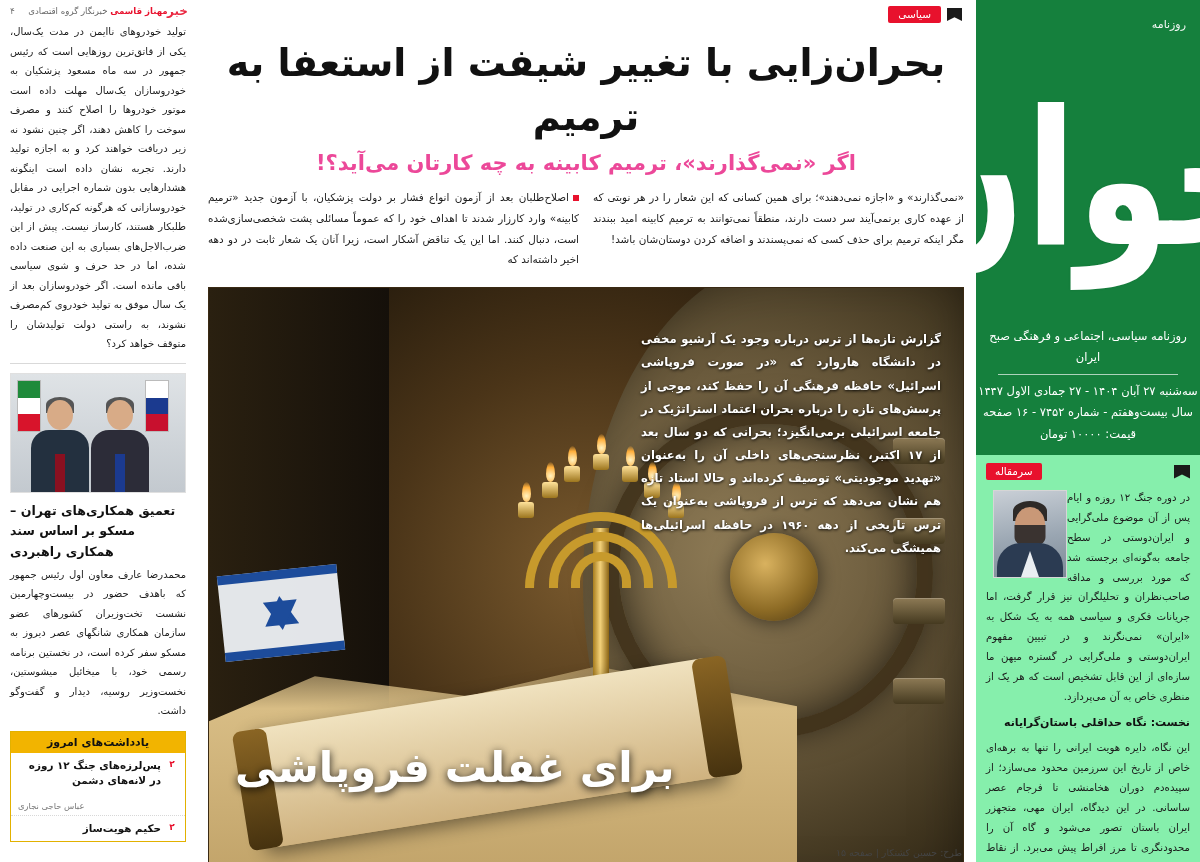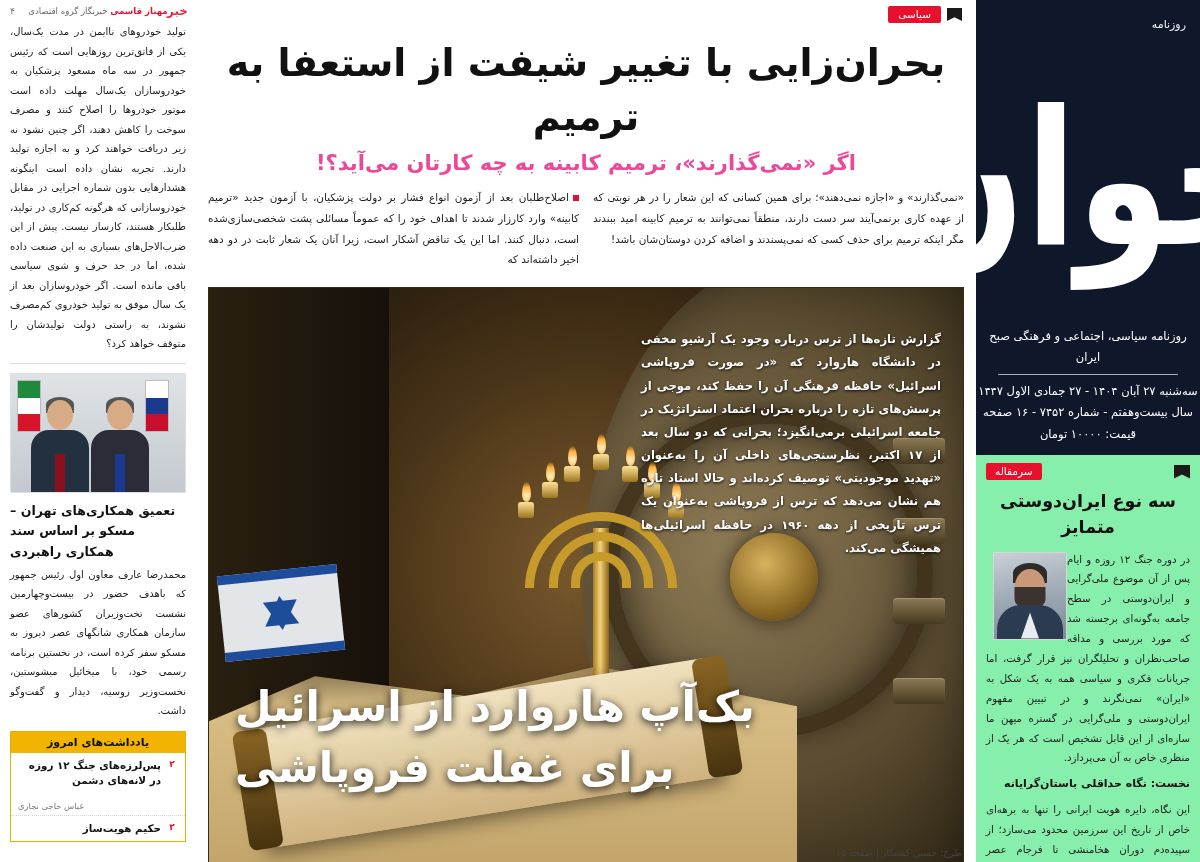--- a/index.html
+++ b/index.html
@@ -9,21 +9,21 @@
     background:#ffffff;
     font-family:"DejaVu Sans", sans-serif;
     overflow:hidden;
     direction:rtl;
   }
   .page { position:relative; width:1200px; height:862px; background:#fff; }
 
   
   .masthead {
     position:absolute; top:0; right:0; width:224px; height:455px;
-    background:#0f172a; color:#fff; overflow:hidden;
+    background:#15803d; color:#fff; overflow:hidden;
   }
   .logo-art {
     position:absolute; top:14px; right:0; left:0; height:330px;
     display:flex; align-items:center; justify-content:center;
   }
   .logo-word {
     font-family:"DejaVu Sans", sans-serif;
     font-weight:bold; font-size:150px; line-height:0.82;
     color:#fff; letter-spacing:-4px; text-align:center;
     text-shadow:0 0 2px rgba(0,0,0,.12);
@@ -303,21 +303,20 @@
       <div>سال بیست‌وهفتم - شماره ۷۴۵۲ - ۱۶ صفحه</div>
       <div>قیمت: ۱۰۰۰۰ تومان</div>
     </div>
   </div>
 
   <div class="right-col">
     <div class="sec-tag">
       <div class="mark"></div>
       <div class="tagbox">سرمقاله</div>
     </div>
-    <div class="col-title">سه نوع ایران‌دوستی متمایز</div>
 
     <div class="portrait">
       <div class="hair"></div>
       <div class="head"></div>
       <div class="beard"></div>
       <div class="body"></div>
       <div class="shirt"></div>
     </div>
 
     <div class="right-body">
@@ -389,21 +388,20 @@
       </div>
 
       <div class="scroll-main">
         <div class="scroll-cap" style="left:-16px; top:0;"></div>
         <div class="scroll-cap" style="right:-16px; top:0;"></div>
       </div>
 
       <div class="photo-caption-box">گزارش تازه‌ها از ترس درباره وجود یک آرشیو مخفی در دانشگاه هاروارد که «در صورت فروپاشی اسرائیل» حافظه فرهنگی آن را حفظ کند، موجی از پرسش‌های تازه را درباره بحران اعتماد استراتژیک در جامعه اسرائیلی برمی‌انگیزد؛ بحرانی که دو سال بعد از ۱۷ اکتبر، نظرسنجی‌های داخلی آن را به‌عنوان «تهدید موجودیتی» توصیف کرده‌اند و حالا استاد تازه هم نشان می‌دهد که ترس از فروپاشی به‌عنوان یک ترس تاریخی از دهه ۱۹۶۰ در حافظه اسرائیلی‌ها همیشگی می‌کند.</div>
 
       <div class="photo-title">
-        <div>بک‌آپ هاروارد از اسرائیل</div>
         <div>برای غفلت فروپاشی</div>
       </div>
     </div>
 
     <div class="photo-credit">طرح: حسین کشتکار | صفحه ۱۵</div>
   </div>
 
   <div class="left-col">
     <div class="pagenum">۴</div>
     <div class="brand-mini">خبر</div>

